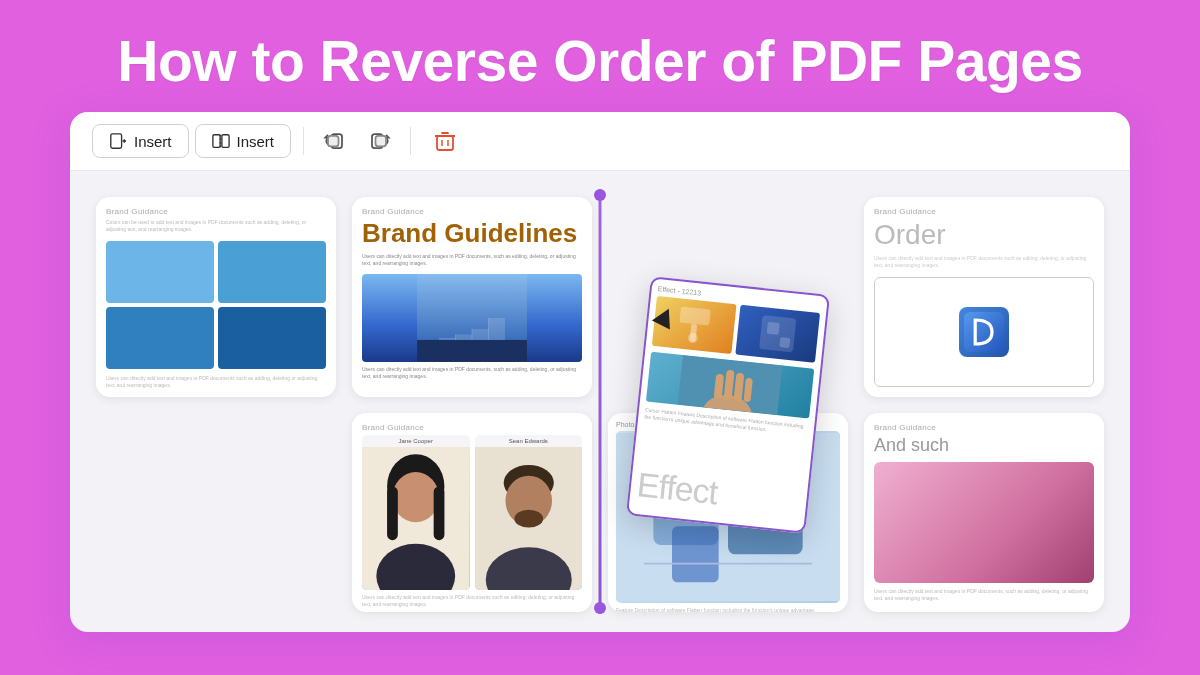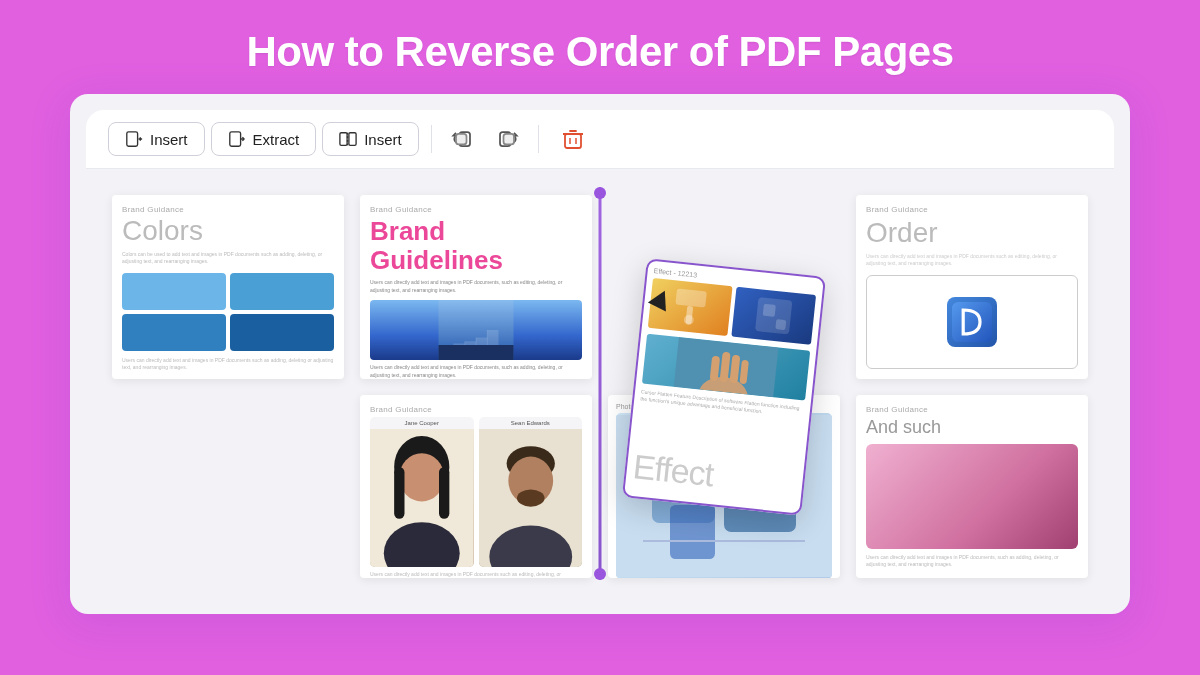--- a/index.html
+++ b/index.html
@@ -9,38 +9,38 @@
       background: #e060e0;
       display: flex;
       flex-direction: column;
       align-items: center;
       justify-content: flex-start;
       font-family: -apple-system, BlinkMacSystemFont, 'Segoe UI', Helvetica, Arial, sans-serif;
       overflow: hidden;
     }
     .title {
       color: #fff;
-      font-size: 42px;
+      font-size: 57px;
       font-weight: 700;
       text-align: center;
       margin-top: 28px;
       margin-bottom: 18px;
       text-shadow: 0 1px 2px rgba(0,0,0,0.08);
       letter-spacing: -0.5px;
     }
     .app-window {
       background: #f3f3f7;
       border-radius: 18px;
       width: 1060px;
       height: 520px;
       box-shadow: 0 8px 40px rgba(120,60,200,0.18);
       display: flex;
       flex-direction: column;
       overflow: hidden;
-      padding: 16px;
+      padding: 0;
     }
     .toolbar {
       background: #fff;
       border-bottom: 1px solid #e8e8ef;
       display: flex;
       align-items: center;
       padding: 10px 22px;
       gap: 6px;
       min-height: 56px;
       border-radius: 18px 18px 0 0;
@@ -95,21 +95,21 @@
       grid-template-columns: repeat(4, 1fr);
       grid-template-rows: repeat(2, 1fr);
       gap: 0;
       padding: 18px 18px 12px 18px;
       position: relative;
       overflow: hidden;
     }
 
     .page-card {
       background: #fff;
-      border-radius: 4px;
+      border-radius: 14px;
       margin: 8px;
       box-shadow: 0 2px 10px rgba(0,0,0,0.08);
       display: flex;
       flex-direction: column;
       overflow: hidden;
       position: relative;
     }
 
     
     .timeline-line {
@@ -202,21 +202,21 @@
     }
     .brand-card-inner {
       padding: 10px;
       flex: 1;
       display: flex;
       flex-direction: column;
     }
     .brand-title {
       font-size: 26px;
       font-weight: 700;
-      color: #ec4899;
+      color: #a16207;
       line-height: 1.1;
       margin-bottom: 5px;
     }
     .brand-body-text {
       font-size: 5px;
       color: #888;
       line-height: 1.5;
       margin-bottom: 6px;
     }
     .brand-image {
@@ -488,29 +488,20 @@
     <button class="toolbar-btn">
       <svg viewBox="0 0 20 20" fill="none" stroke="#333" stroke-width="1.5">
         <rect x="2" y="2" width="12" height="16" rx="2"></rect>
         <line x1="15" y1="10" x2="19" y2="10"></line>
         <line x1="17" y1="8" x2="17" y2="12"></line>
       </svg>
       <span>Insert</span>
     </button>
 
 
-    <button class="toolbar-btn">
-      <svg viewBox="0 0 20 20" fill="none" stroke="#333" stroke-width="1.5">
-        <rect x="2" y="2" width="12" height="16" rx="2"></rect>
-        <line x1="14" y1="10" x2="18" y2="10"></line>
-        <line x1="16" y1="8" x2="18" y2="10"></line>
-        <line x1="16" y1="12" x2="18" y2="10"></line>
-      </svg>
-      <span>Extract</span>
-    </button>
 
     <button class="toolbar-btn">
       <svg viewBox="0 0 20 20" fill="none" stroke="#333" stroke-width="1.5">
         <rect x="1" y="3" width="8" height="14" rx="1.5"></rect>
         <rect x="11" y="3" width="8" height="14" rx="1.5"></rect>
         <line x1="9.5" y1="3" x2="9.5" y2="17" stroke-dasharray="2,2"></line>
       </svg>
       <span>Insert</span>
     </button>
 
@@ -549,21 +540,20 @@
 
   <div class="pages-area">
 
     <div class="timeline-line"></div>
     <div class="timeline-dot-top"></div>
     <div class="timeline-dot-bottom"></div>
 
     <div class="page-card colors-card">
       <div class="colors-card-inner">
         <div class="card-label">Brand Guidance</div>
-        <div class="colors-title">Colors</div>
         <div class="colors-body-text">Colors can be used to add text and images in PDF documents such as adding, deleting, or adjusting text, and rearranging images.</div>
         <div class="color-swatches">
           <div class="swatch swatch-blue1"></div>
           <div class="swatch swatch-blue2"></div>
           <div class="swatch swatch-blue3"></div>
           <div class="swatch swatch-blue4"></div>
         </div>
         <div class="colors-footer">Users can directly add text and images in PDF documents such as adding, deleting or adjusting text, and rearranging images.</div>
       </div>
     </div>

